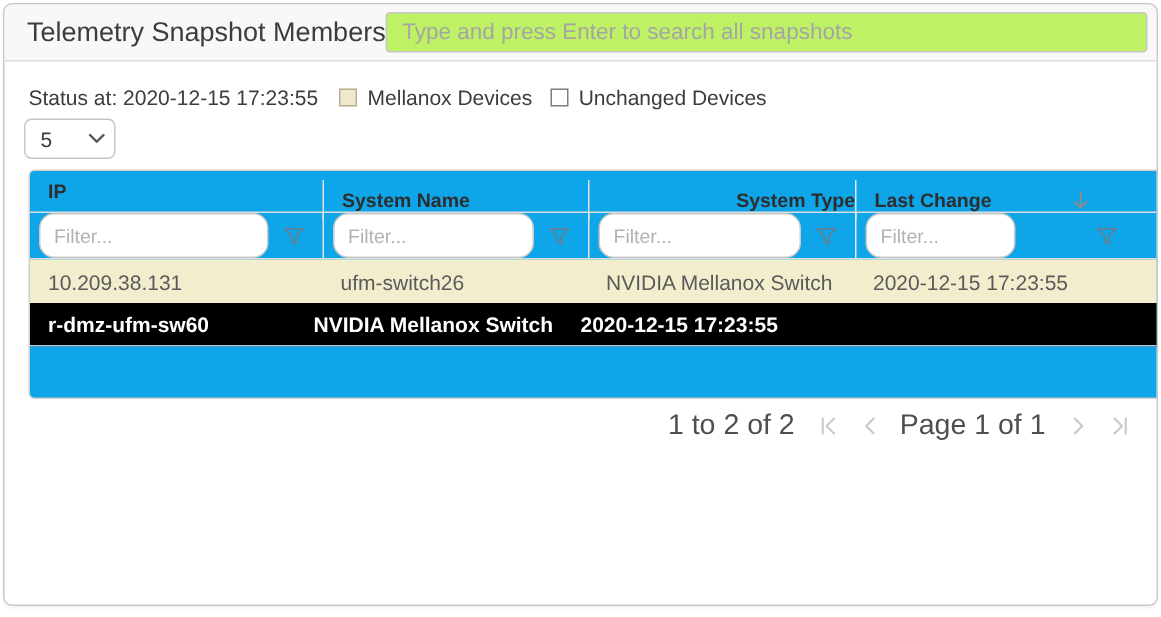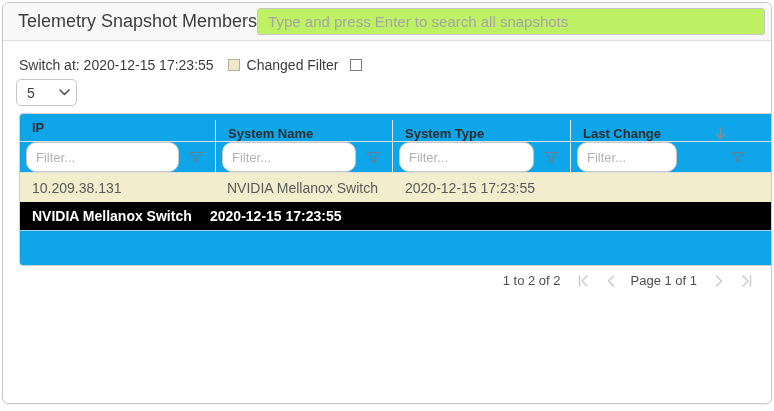--- a/index.html
+++ b/index.html
@@ -84,21 +84,21 @@
     width: 769px; height: 153px;
     border: 1px solid #cfcfcf;
     border-radius: 4px;
     background: #0ea5e9;
     overflow: hidden;
     font-size: 14px;
   }
   .grid-row { display: flex; width: 100%; }
   .col-0 { width: 195px; }
   .col-1 { width: 177px; }
-  .col-2 { width: 178px; }
+  .col-2 { width: 178px; justify-content: flex-end; }
   .col-3 { width: 187px; gap: 44px; }
   .grid-header {
     height: 28px;
     border-bottom: 1px solid #dedede;
     align-items: center;
   }
   .hcell {
     display: flex; align-items: center;
     height: 100%;
     padding-left: 12px;
@@ -136,46 +136,47 @@
   .dcell {
     padding-left: 12px;
     white-space: nowrap; overflow: hidden;
   }
   .row-changed { background: #f2eecd; color: #5a5a5a; }
   .row-selected { background: #000000; color: #ffffff; font-weight: 700; border-bottom: 1px solid #aacbe4; }
   
   .pagination {
     position: absolute; right: 17px; top: 270px;
     display: flex; align-items: center;
-    font-size: 13px; color: #4f4f4f;
+    font-size: 19px; color: #4f4f4f;
   }
   .pag-text { white-space: nowrap; }
   .pag-icon { display: inline-flex; align-items: center; cursor: pointer; }
   .gap-a { margin-left: 15px; }
   .gap-b { margin-left: 17px; }
   svg { display: block; }
 </style>
 </head>
 <body>
 
 <div class="panel">
 
   <div class="panel-header">
     <span class="panel-title">Telemetry Snapshot Members</span>
     <input class="search-input" type="text" placeholder="Type and press Enter to search all snapshots" style="">
   </div>
 
   <div class="status-row">
-    <span class="status-text"><span>Switch at:</span>&nbsp;<span>2020-12-15 17:23:55</span></span>
+    <span class="status-text"><span>Status at:</span>&nbsp;<span>2020-12-15 17:23:55</span></span>
     <span class="legend-item">
       <span class="legend-swatch changed"></span>
-      <span>Changed Filter</span>
+      <span>Mellanox Devices</span>
     </span>
     <span class="legend-item">
       <span class="legend-swatch unchanged"></span>
+      <span>Unchanged Devices</span>
     </span>
   </div>
 
   <select class="page-size-select">
     <option>5</option>
   </select>
   <span class="select-chevron">
     <svg width="11" height="7" viewBox="0 0 11 7">
         <path d="M1 1 L5.5 5.5 L10 1" fill="none" stroke="#555" stroke-width="1.6" stroke-linecap="round" stroke-linejoin="round"></path>
       </svg>
@@ -233,25 +234,27 @@
         <span class="funnel">
           <svg width="14" height="13" viewBox="0 0 14 13">
               <path d="M1 1.5 H13 L8.5 6.5 V11.5 L5.5 9.8 V6.5 Z" fill="none" stroke="#6f7c8a" stroke-width="1.1" stroke-linejoin="round"></path>
             </svg>
         </span>
       </div>
     </div>
 
     <div class="grid-row grid-data row-changed">
       <div class="dcell col-0">10.209.38.131</div>
+      <div class="dcell col-1">ufm-switch26</div>
       <div class="dcell col-2">NVIDIA Mellanox Switch</div>
       <div class="dcell col-3">2020-12-15 17:23:55</div>
     </div>
 
     <div class="grid-row grid-data row-selected">
+      <div class="dcell col-1">r-dmz-ufm-sw60</div>
       <div class="dcell col-2">NVIDIA Mellanox Switch</div>
       <div class="dcell col-3">2020-12-15 17:23:55</div>
     </div>
 
   </div>
 
   <div class="pagination">
     <span class="pag-text">1 to 2 of 2</span>
     <span class="pag-icon gap-a">
       <svg width="13" height="12" viewBox="0 0 13 12">

